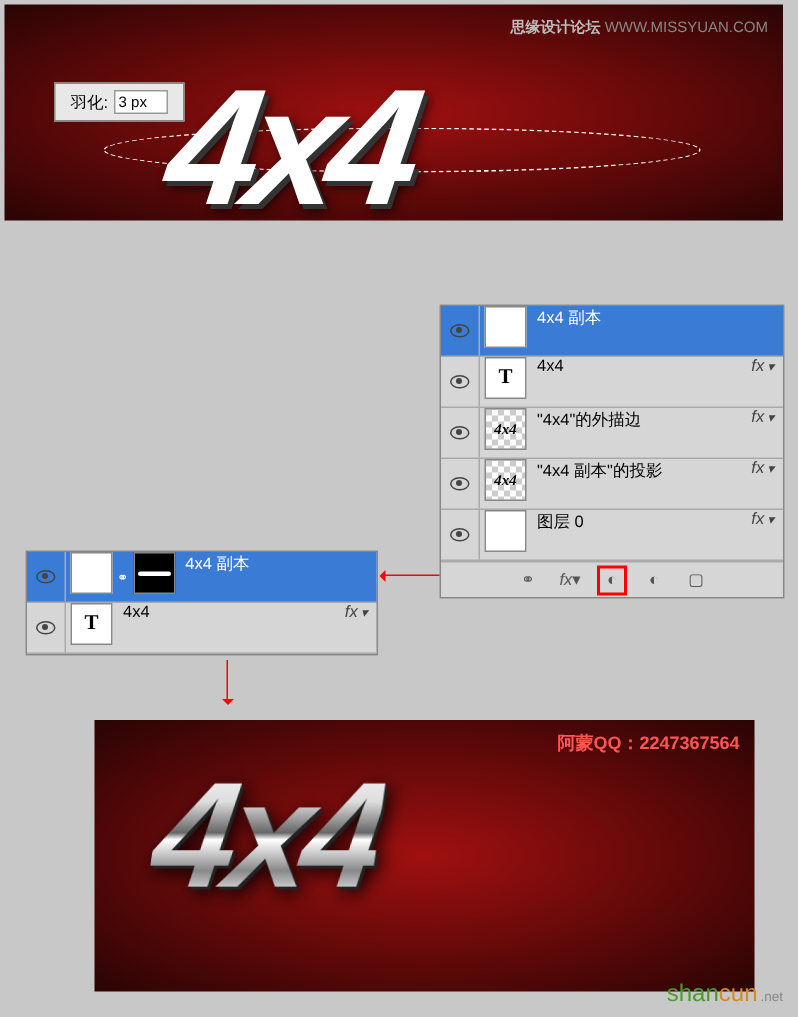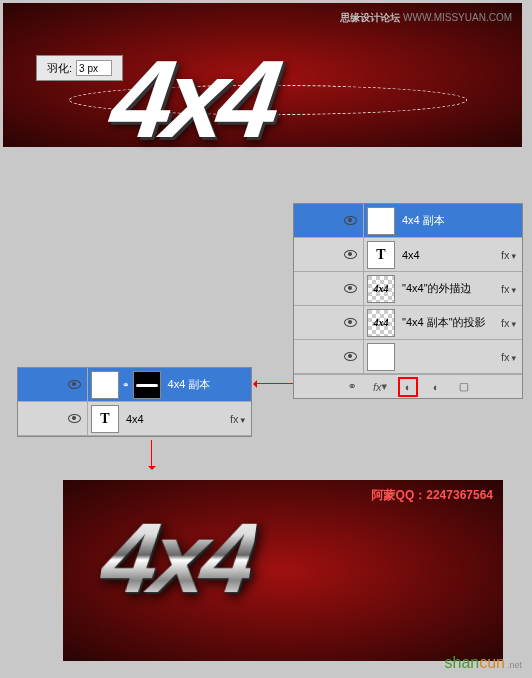--- a/index.html
+++ b/index.html
@@ -12,31 +12,31 @@
 .feather-box { position: absolute; top: 52px; left: 33px; background: #e8e8e8; border: 1px solid #888; padding: 4px 10px; display: flex; align-items: center; gap: 4px; }
 .feather-box input { width: 36px; height: 16px; font-size: 10px; padding: 0 2px; border: 1px solid #999; }
 
 .selection-oval { position: absolute; top: 82px; left: 66px; width: 398px; height: 30px; border: 1.5px dashed #fff; border-radius: 50%/50%; }
 
 .text-4x4 { position: absolute; top: 32px; left: 110px; font-size: 110px; font-weight: 900; font-style: italic; color: #fff; letter-spacing: -8px; text-shadow: 3px 3px 0 #333, 4px 4px 8px rgba(0,0,0,0.8); transform: skewX(-8deg); font-family: Arial Black, sans-serif; }
 
 .panel-right { position: absolute; top: 203px; left: 293px; width: 230px; background: #d6d6d6; border: 1px solid #888; }
 .panel-left { position: absolute; top: 367px; left: 17px; width: 235px; background: #d6d6d6; border: 1px solid #888; }
 
-.layer-row { display: flex; align-items: center; height: 34px; border-bottom: 1px solid #aaa; position: relative; padding-left: 44px; }
+.layer-row { display: flex; height: 34px; border-bottom: 1px solid #aaa; position: relative; }
 .layer-row.selected { background: #3a7bd5; color: #fff; }
 .vis-col { width: 26px; display: flex; justify-content: center; align-items: center; border-right: 1px solid #aaa; height: 100%; }
 .eye-icon { width: 13px; height: 9px; border: 1.5px solid #444; border-radius: 50%; position: relative; }
 .eye-icon::after { content: ''; position: absolute; width: 4px; height: 4px; background: #444; border-radius: 50%; top: 1px; left: 3px; }
 .thumb { width: 28px; height: 28px; background: #fff; border: 1px solid #888; margin: 0 3px; display: flex; align-items: center; justify-content: center; font-size: 14px; font-weight: bold; font-family: Georgia, serif; }
 .thumb.checker { background: repeating-conic-gradient(#fff 0 25%, #ccc 0 50%) 0 0/8px 8px; font-size: 10px; font-style: italic; }
 .thumb.mask-black { background: #000; position: relative; }
 .thumb.mask-black::after { content: ''; position: absolute; top: 12px; left: 2px; right: 2px; height: 3px; background: #fff; border-radius: 3px; }
 .layer-name { flex: 1; padding-left: 4px; font-size: 11px; }
-.fx { position: absolute; right: 6px; font-size: 11px; color: #444; }
+.fx { position: absolute; right: 6px; font-style: italic; font-size: 11px; color: #444; }
 .chev { font-size: 9px; margin-left: 2px; }
 
 .panel-footer { height: 24px; display: flex; align-items: center; justify-content: center; gap: 14px; background: #d6d6d6; border-top: 1px solid #aaa; }
 .ft-icon { width: 14px; height: 14px; display: flex; align-items: center; justify-content: center; color: #555; }
 .ft-icon.highlight { outline: 2px solid red; outline-offset: 1px; }
 
 .arrow-h { position: absolute; top: 383px; left: 255px; width: 38px; height: 1px; background: red; }
 .arrow-h::before { content: ''; position: absolute; left: -6px; top: -3px; border: 4px solid transparent; border-right-color: red; }
 .arrow-v { position: absolute; top: 440px; left: 151px; width: 1px; height: 28px; background: red; }
 .arrow-v::after { content: ''; position: absolute; bottom: -6px; left: -3px; border: 4px solid transparent; border-top-color: red; }
@@ -97,20 +97,21 @@
       </div>
     <div class="thumb checker">4x4</div>
     <span class="layer-name">"4x4 副本"的投影</span>
     <span class="fx"><span>fx</span><span class="chev">▾</span></span>
   </div>
   <div class="layer-row">
     <div class="vis-col">
         <span class="eye-icon"></span>
       </div>
     <div class="thumb"></div>
+    <span class="layer-name">图层 0</span>
     <span class="fx"><span>fx</span><span class="chev">▾</span></span>
   </div>
   <div class="panel-footer">
     <span class="ft-icon">⚭</span>
     <span class="ft-icon"><i>fx</i>▾</span>
     <span class="ft-icon highlight">◐</span>
     <span class="ft-icon">◐</span>
     <span class="ft-icon">▢</span>
   </div>
 </div>

